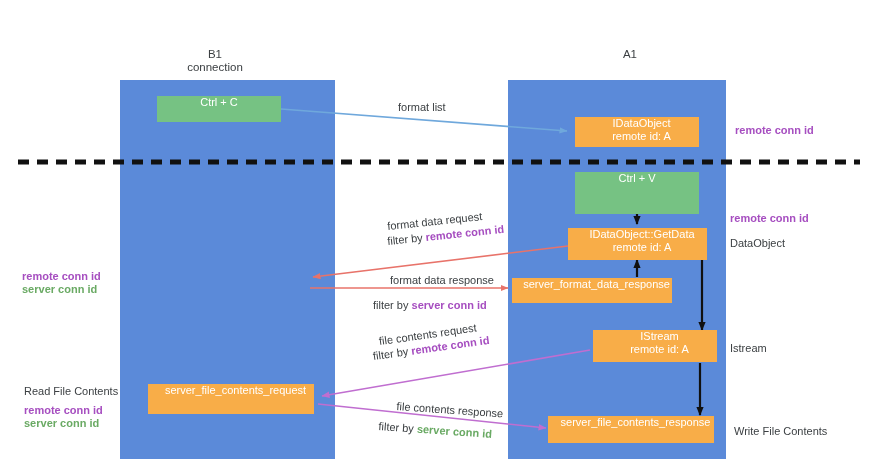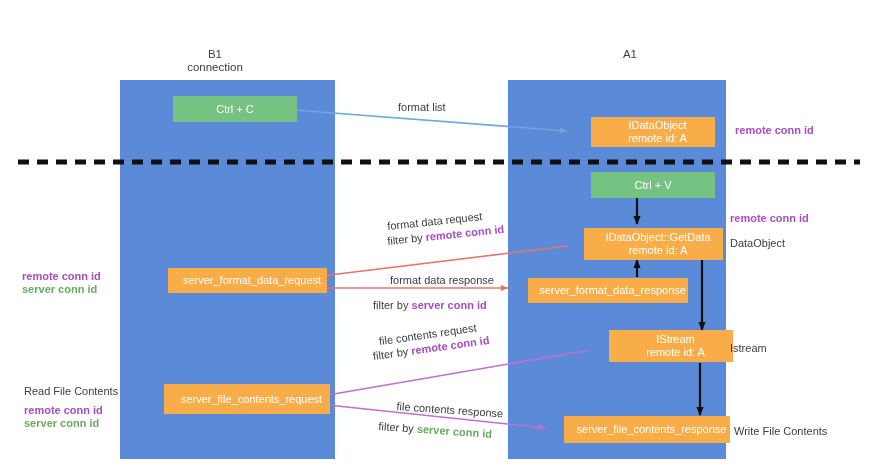--- a/index.html
+++ b/index.html
@@ -15,22 +15,22 @@
          font-size:15px;line-height:20px;}
 
   
   .colcap{text-align:center;color:#3c4043;font-size:11.5px;line-height:13px;}
 
   
   .lane{background:#5b8ad9;}
 
   
   .node{box-sizing:border-box;display:flex;flex-direction:column;
-        align-items:center;justify-content:center;color:#ffffff;
-        font-size:11px;line-height:13px;text-align:center;margin-left:16px;}
+        align-items:center;justify-content:flex-start;color:#ffffff;
+        font-size:11px;line-height:13px;text-align:center;}
   .node.orange{background:#f8ad48;padding-left:9px;}
   .node.green{background:#76c283;}
   .node .l2{font-size:11px;line-height:13px;}
 
   
   .lbl{font-size:11px;line-height:14px;color:#3c4043;white-space:nowrap;}
   .lbl.dark{color:#3c4043;}
   .lbl.purple{color:#a64ec0;font-weight:bold;}
   .lbl.green{color:#6aaa64;font-weight:bold;}
   .lbl.rot{transform-origin:left bottom;}
@@ -93,32 +93,29 @@
 
   <div class="abs node green" style="left:157px;top:96px;width:124px;height:26px;">
     <div>Ctrl + C</div>
   </div>
 
   <div class="abs node orange" style="left:575px;top:117px;width:124px;height:30px;">
     <div>IDataObject</div>
     <div class="l2">remote id: A</div>
   </div>
 
-  <div class="abs node green" style="left:575px;top:172px;width:124px;height:26px;">
+  <div class="abs node green" style="left:575px;top:172px;width:124px;height:42px;">
     <div>Ctrl + V</div>
   </div>
 
   <div class="abs node orange" style="left:568px;top:228px;width:139px;height:32px;">
     <div>IDataObject::GetData</div>
     <div class="l2">remote id: A</div>
   </div>
 
-  <div class="abs node orange" style="left:152px;top:268px;width:159px;height:25px;">
-    <div>server_format_data_request</div>
-  </div>
 
   <div class="abs node orange" style="left:512px;top:278px;width:160px;height:25px;">
     <div>server_format_data_response</div>
   </div>
 
   <div class="abs node orange" style="left:593px;top:330px;width:124px;height:32px;">
     <div>IStream</div>
     <div class="l2">remote id: A</div>
   </div>
 

